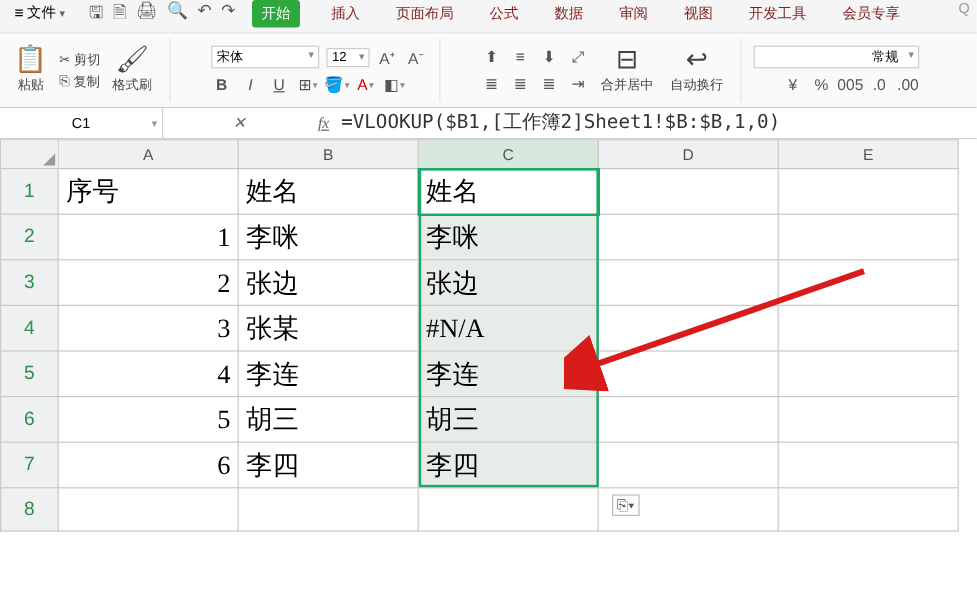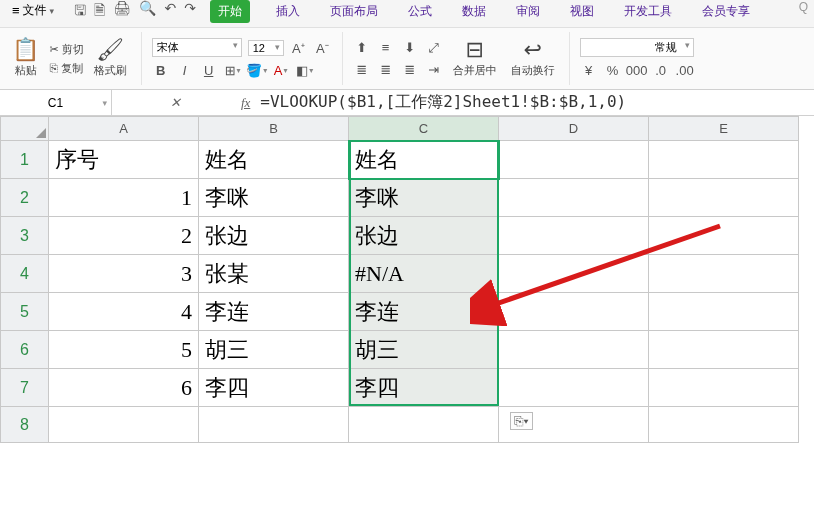--- a/index.html
+++ b/index.html
@@ -6,41 +6,41 @@
 body { font-family: "Microsoft YaHei", sans-serif; font-size: 12px; background: #fff; width: 814px; height: 509px; overflow: hidden; }
 
 
 .menubar { height: 28px; background: #f5f5f5; display: flex; align-items: flex-start; padding: 0 6px; border-bottom: 1px solid #e0e0e0; gap: 8px; }
 .menubar .file-btn { display: flex; align-items: center; gap: 3px; padding: 2px 6px; cursor: pointer; }
 .menubar .file-btn::before { content: "≡"; font-size: 13px; }
 .menubar .file-btn::after { content: "▾"; font-size: 9px; color: #666; }
 .menubar .qat { display: flex; gap: 8px; margin-left: 6px; }
 .menubar .qat span { cursor: pointer; color: #555; font-size: 14px; }
 .menubar .tabs { display: flex; gap: 22px; margin-left: 6px; }
-.menubar .tab { cursor: pointer; padding: 3px 4px; color: #4c1d95; }
+.menubar .tab { cursor: pointer; padding: 3px 4px; color: #7f1d1d; }
 .menubar .tab.active { background: #2ea83c; color: #fff; border-radius: 3px; padding: 3px 8px; }
 .menubar .qmark { margin-left: auto; color: #999; cursor: pointer; }
 
 
 .ribbon { height: 62px; background: #fafafa; display: flex; align-items: center; padding: 4px 8px; border-bottom: 1px solid #d0d0d0; gap: 10px; }
 .rib-group { display: flex; align-items: center; gap: 6px; padding-right: 10px; border-right: 1px solid #e4e4e4; height: 100%; }
 .rib-group:last-child { border-right: none; text-align: right; }
 .big-btn { display: flex; flex-direction: column; align-items: center; justify-content: center; gap: 2px; padding: 2px 4px; cursor: pointer; font-size: 11px; color: #444; }
 .big-btn .ic { font-size: 22px; line-height: 1; }
 .mini { font-size: 11px; cursor: pointer; color: #444; display: flex; align-items: center; gap: 3px; }
 .stack { display: flex; flex-direction: column; gap: 4px; justify-content: center; }
-.row { display: flex; gap: 6px; align-items: center; }
+.row { display: flex; gap: 6px; align-items: center; margin-left: 24px; }
 .sel { border: 1px solid #ccc; background: #fff; padding: 1px 16px 1px 4px; font-size: 11px; position: relative; min-width: 56px; cursor: pointer; }
 .sel::after { content: "▾"; position: absolute; right: 3px; top: 1px; font-size: 9px; color: #888; }
 .ic-btn { width: 18px; height: 18px; display: flex; align-items: center; justify-content: center; cursor: pointer; color: #555; font-size: 13px; }
 .ic-btn.dd::after { content: "▾"; font-size: 8px; margin-left: 1px; color: #888; }
 
 
 .fbar { height: 26px; display: flex; align-items: center; border-bottom: 1px solid #d0d0d0; }
-.namebox { width: 112px; height: 100%; border-right: 1px solid #d0d0d0; display: flex; align-items: center; padding: 0 18px; position: relative; justify-content: center; }
+.namebox { width: 136px; height: 100%; border-right: 1px solid #d0d0d0; display: flex; align-items: center; padding: 0 18px; position: relative; justify-content: center; }
 .namebox input { border: none; outline: none; width: 100%; text-align: center; font-size: 12px; }
 .namebox::after { content: "▾"; position: absolute; right: 4px; font-size: 9px; color: #999; }
 .fx-area { flex: 1; display: flex; align-items: center; padding: 0 8px; gap: 10px; }
 .fx-area .fx { color: #666; font-style: italic; font-size: 13px; margin-left: 50px; }
 .fx-area .fx-sym { font-family: serif; text-decoration: underline; }
 .fx-area .formula { font-family: monospace; font-size: 16px; color: #333; flex: 1; }
 
 
 .grid-wrap { position: relative; }
 table.sheet { border-collapse: collapse; table-layout: fixed; }
@@ -159,21 +159,21 @@
       <span>自动换行</span>
     </div>
   </div>
 
   <div class="rib-group">
     <div class="stack">
       <div class="sel" style="min-width:70px">常规</div>
       <div class="row">
         <span class="ic-btn">¥</span>
         <span class="ic-btn">%</span>
-        <span class="ic-btn">000</span>
+        <span class="ic-btn">005</span>
         <span class="ic-btn">.0</span>
         <span class="ic-btn">.00</span>
       </div>
     </div>
   </div>
 </div>
 
 <div class="fbar">
   <div class="namebox">
     <input value="C1" style="">

